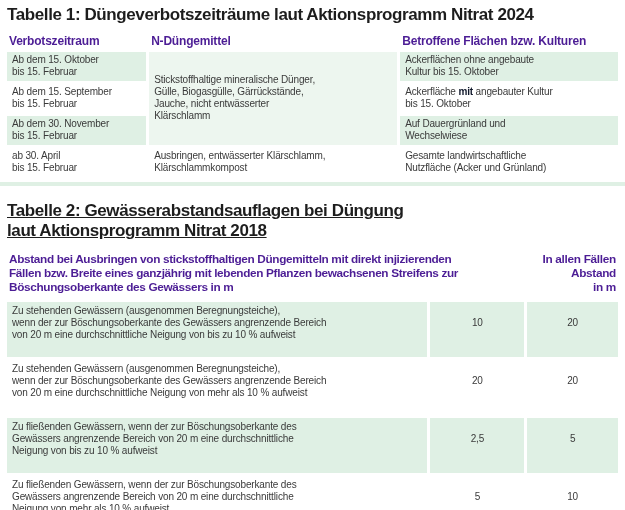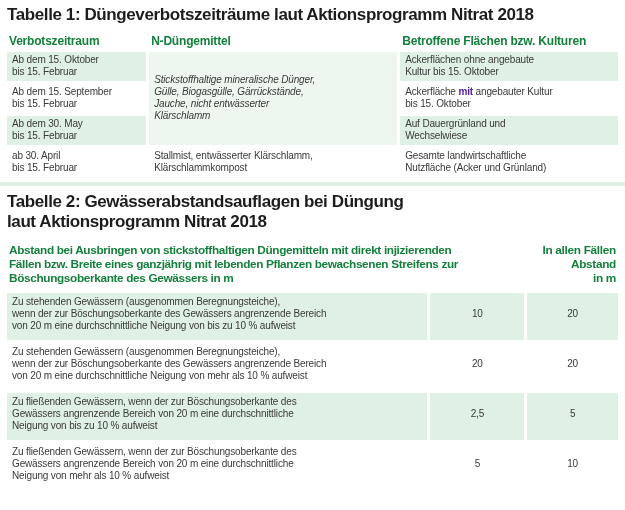--- a/index.html
+++ b/index.html
@@ -18,80 +18,80 @@
 
   .doc-title {
     font-weight: bold;
     color: #1d1d1d;
     font-size: 17px;
     line-height: 1.18;
     letter-spacing: -0.4px;
     margin: 3px 3px 5px 3px;
     white-space: pre-line;
   }
-  .doc-title.second { margin-top: 4px; margin-bottom: 6px; }
+  .doc-title.second { margin-top: 13px; margin-bottom: 6px; text-decoration: underline; }
 
   table {
     border-collapse: separate;
     border-spacing: 3px;
     width: 100%;
     table-layout: fixed;
   }
   th {
     text-align: left;
     font-size: 12px;
     letter-spacing: -0.2px;
-    color: #15803d;
+    color: #4c1d95;
     padding: 1px 2px 1px 2px;
     vertical-align: bottom;
     line-height: 1.2;
   }
   td {
     font-size: 10px;
     line-height: 1.2;
     letter-spacing: -0.15px;
     padding: 2px 5px 3px 5px;
     vertical-align: top;
     white-space: pre-line;
   }
   .green { background: var(--row-green, #dff0e4); }
-  .pale  { background: var(--merged-green, #edf6ef); vertical-align: middle; font-style: italic; }
+  .pale  { background: var(--merged-green, #edf6ef); vertical-align: middle; }
   .num   { text-align: center; vertical-align: middle; white-space: normal; margin-top: 8px; }
 
   .t2 th.main {
     white-space: pre-line;
     font-size: 11.8px;
     letter-spacing: -0.35px;
     line-height: 1.22;
     vertical-align: top;
     padding-bottom: 4px;
   }
   .t2 th.allcases {
     text-align: right;
     white-space: pre-line;
     vertical-align: top;
     font-size: 11.8px;
     letter-spacing: -0.3px;
     padding-bottom: 4px;
   }
-  .t2 td { padding-top: 3px; padding-bottom: 8px; }
+  .t2 td { padding-top: 3px; padding-bottom: 16px; }
 
   .rule {
     height: 4px;
     background: var(--row-green, #dff0e4);
     margin-top: 2px;
   }
-  b { color: #4c1d95; }
+  b { color: #0f172a; }
 </style>
 </head>
 <body>
 
 <div class="wrap">
 
-  <div class="doc-title">Tabelle 1: Düngeverbotszeiträume laut Aktionsprogramm Nitrat 2018</div>
+  <div class="doc-title">Tabelle 1: Düngeverbotszeiträume laut Aktionsprogramm Nitrat 2024</div>
 
   <table class="t1">
     <colgroup>
       <col style="width:23%">
       <col style="width:41%">
       <col style="width:36%">
     </colgroup>
     <thead>
       <tr>
         <th>Verbotszeitraum</th>
@@ -110,29 +110,29 @@
         <td class="green">Ackerflächen ohne angebaute
 Kultur bis 15. Oktober</td>
       </tr>
       <tr>
         <td>Ab dem 15. September
 bis 15. Februar</td>
         <td><span>Ackerfläche </span><b>mit</b><span> angebauter Kultur
 bis 15. Oktober</span></td>
       </tr>
       <tr>
-        <td class="green">Ab dem 30. May
+        <td class="green">Ab dem 30. November
 bis 15. Februar</td>
         <td class="green">Auf Dauergrünland und
 Wechselwiese</td>
       </tr>
       <tr>
         <td>ab 30. April
 bis 15. Februar</td>
-        <td>Stallmist, entwässerter Klärschlamm,
+        <td>Ausbringen, entwässerter Klärschlamm,
 Klärschlammkompost</td>
         <td>Gesamte landwirtschaftliche
 Nutzfläche (Acker und Grünland)</td>
       </tr>
     </tbody>
   </table>
 </div>
 
 <div class="rule"></div>
 

